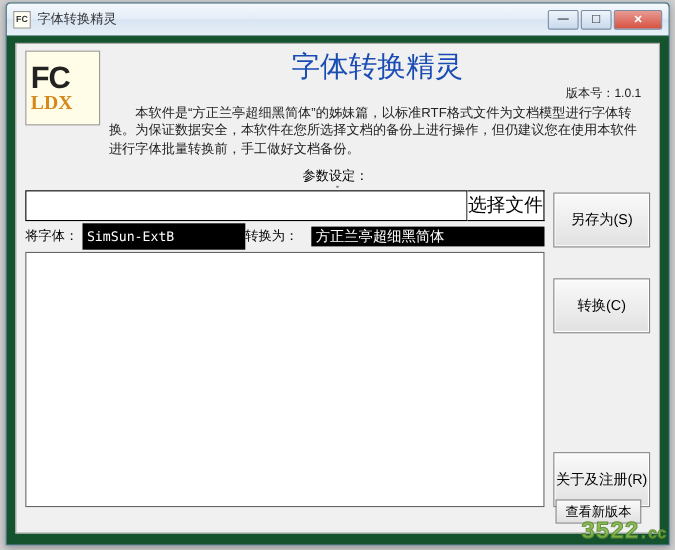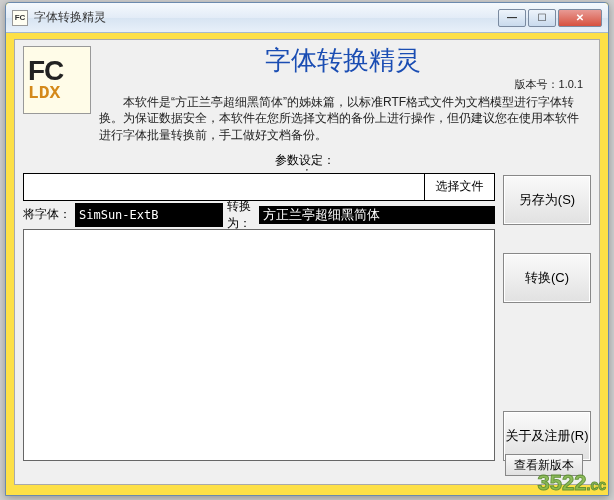--- a/index.html
+++ b/index.html
@@ -1,67 +1,67 @@
 <!DOCTYPE html>
 <html><head>
 <meta charset="utf-8">
 <style>
 * { box-sizing: border-box; margin: 0; padding: 0; }
 body { font-family: "Microsoft YaHei", SimSun, sans-serif; background: #d0d0d0; width: 614px; height: 500px; overflow: hidden; position: relative; }
 
-.window { position: absolute; left: 5px; top: 2px; width: 604px; height: 494px; background: #fde047; border: 1px solid #6b8aae; border-radius: 4px 4px 0 0; box-shadow: 0 2px 8px rgba(0,0,0,0.3); }
+.window { position: absolute; left: 5px; top: 2px; width: 604px; height: 494px; background: #14532d; border: 1px solid #6b8aae; border-radius: 4px 4px 0 0; box-shadow: 0 2px 8px rgba(0,0,0,0.3); }
 
 .titlebar { height: 30px; background: linear-gradient(to bottom, #f5f9fd 0%, #e3ecf7 50%, #d7e4f2 51%, #e8f0f9 100%); border-bottom: 1px solid #a6b8cf; display: flex; align-items: center; padding: 0 6px; border-radius: 4px 4px 0 0; }
 .titlebar .icon { width: 16px; height: 16px; margin-right: 6px; background: #fffef2; border: 1px solid #999; display: flex; align-items: center; justify-content: center; font-size: 8px; font-weight: bold; color: #333; }
 .titlebar .title-text { font-size: 12px; color: #333; flex: 1; }
 .titlebar .win-btns { display: flex; gap: 2px; }
 .win-btn { width: 28px; height: 18px; border: 1px solid #7a8aa0; border-radius: 2px; display: flex; align-items: center; justify-content: center; font-size: 10px; cursor: pointer; }
 .win-btn.min, .win-btn.max { background: linear-gradient(to bottom, #eef4fb, #c9daed); color: #333; }
 .win-btn.close { width: 44px; background: linear-gradient(to bottom, #e89a94, #d7513f); color: #fff; }
 .win-btn.close::before { content: "✕"; font-weight: bold; }
 .win-btn.min::before { content: "—"; font-weight: bold; }
 .win-btn.max::before { content: "☐"; }
 
 .dialog { position: absolute; left: 8px; top: 36px; right: 8px; bottom: 10px; background: #f0f0f0; border: 1px solid #aaa; }
 
 .header { display: flex; padding: 6px 8px 4px 8px; }
 .logo { width: 68px; height: 68px; background: #fffce8; border: 1px solid #999; display: flex; flex-direction: column; align-items: flex-start; justify-content: center; padding: 2px 4px; }
 .logo .fc { font-size: 28px; font-weight: bold; font-family: Arial, sans-serif; color: #222; line-height: 0.95; letter-spacing: -1px; }
-.logo .ldx { font-size: 18px; font-weight: bold; font-family: Liberation Mono, monospace; color: #d4891a; line-height: 1; }
+.logo .ldx { font-size: 18px; font-weight: bold; font-family: Liberation Serif, serif; color: #d4891a; line-height: 1; }
 .header-right { flex: 1; padding-left: 4px; }
 .app-title { font-size: 26px; color: #1a4db3; text-align: center; line-height: 1.1; margin-bottom: 2px; }
 .version-row { text-align: right; font-size: 11px; color: #222; padding-right: 8px; }
 .desc { font-size: 12px; color: #222; line-height: 1.4; text-indent: 2em; padding: 2px 6px 0 4px; }
 
 .params-row { display: flex; align-items: center; padding: 4px 8px 2px 8px; font-size: 12px; flex-direction: column; }
 .params-label { margin-right: 4px; }
 .params-line { flex: 1; height: 15px; border: 1px inset #bbb; background: #fff; }
 
 .main-wrap { display: flex; padding: 0 8px 8px 8px; gap: 8px; height: calc(100% - 148px); }
 .left-col { flex: 1; display: flex; flex-direction: column; }
 .right-col { width: 88px; display: flex; flex-direction: column; gap: 28px; padding-top: 2px; }
 
 .file-row { display: flex; align-items: stretch; height: 28px; }
 .file-path { flex: 1; border: 1px solid #000; background: #fff; }
-.file-btn { width: 70px; border: 1px solid #000; border-left: none; background: #fff; display: flex; align-items: center; justify-content: center; font-size: 12px; cursor: pointer; }
+.file-btn { width: 70px; border: 1px solid #000; border-left: none; background: #fff; display: flex; align-items: center; justify-content: center; font-size: 17px; cursor: pointer; }
 
 .font-row { display: flex; align-items: center; height: 20px; margin-top: 4px; font-size: 12px; }
 .font-label { width: 52px; }
 .font-input { width: 148px; height: 24px; background: #000; color: #fff; font-family: monospace; font-size: 12px; padding: 1px 4px; border: none; }
-.font-label2 { width: 36px; text-align: center; padding-right: 4px; }
+.font-label2 { width: 60px; text-align: left; padding-right: 4px; }
 .font-input2 { flex: 1; height: 18px; background: #000; color: #fff; font-size: 13px; padding: 0 4px; border: none; }
 
 .output { flex: 1; margin-top: 4px; border: 1px solid #666; background: #fff; }
 
 .action-btn { height: 50px; border: 1px solid #888; background: linear-gradient(to bottom, #fafafa, #e1e1e1); display: flex; align-items: center; justify-content: center; font-size: 13px; text-align: center; cursor: pointer; box-shadow: inset 0 0 0 1px #fff; line-height: 1.3; }
 .spacer-lg { flex: 1; }
 
 .check-btn { position: absolute; right: 16px; bottom: 8px; height: 22px; padding: 0 8px; border: 1px solid #888; background: linear-gradient(to bottom, #fafafa, #e1e1e1); font-size: 12px; display: flex; align-items: center; cursor: pointer; }
 
-.watermark { position: absolute; right: 8px; bottom: 4px; font-size: 22px; font-weight: bold; font-family: Liberation Sans, sans-serif; color: #84b84b; -webkit-text-stroke: 1px #5a8c2e; opacity: 0.9; pointer-events: none; }
+.watermark { position: absolute; right: 8px; bottom: 4px; font-size: 22px; font-weight: bold; font-family: Liberation Mono, monospace; color: #84b84b; -webkit-text-stroke: 1px #5a8c2e; opacity: 0.9; pointer-events: none; }
 .watermark .cc { font-size: 14px; }
 </style>
 </head>
 <body>
 
 <div class="window">
   <div class="titlebar">
     <div class="icon">FC</div>
     <div class="title-text">字体转换精灵</div>
     <div class="win-btns">

